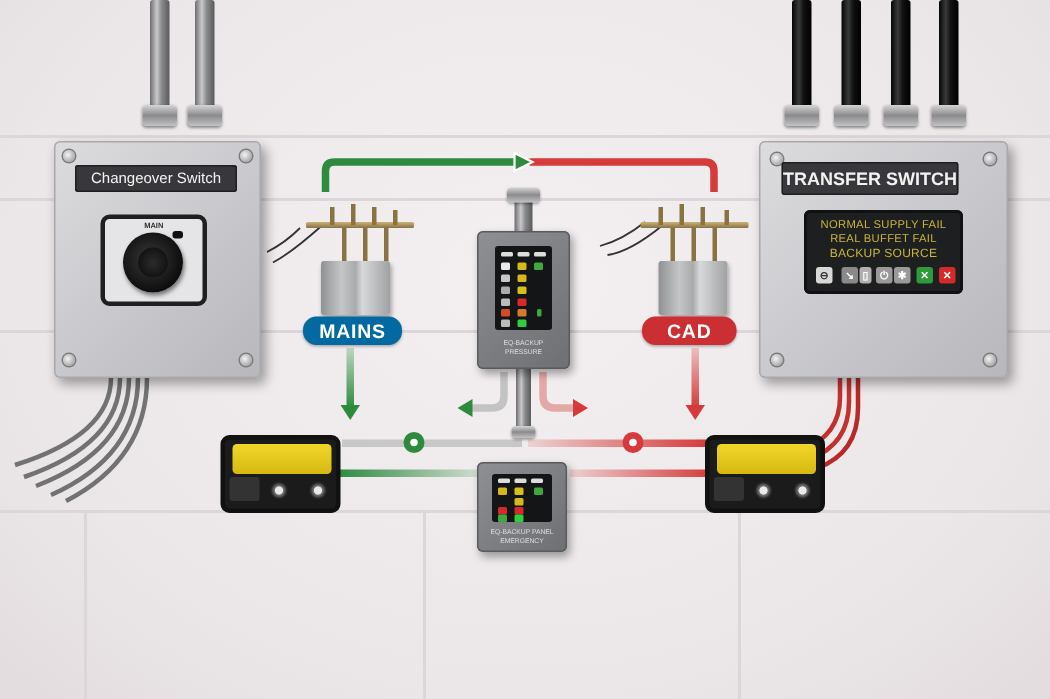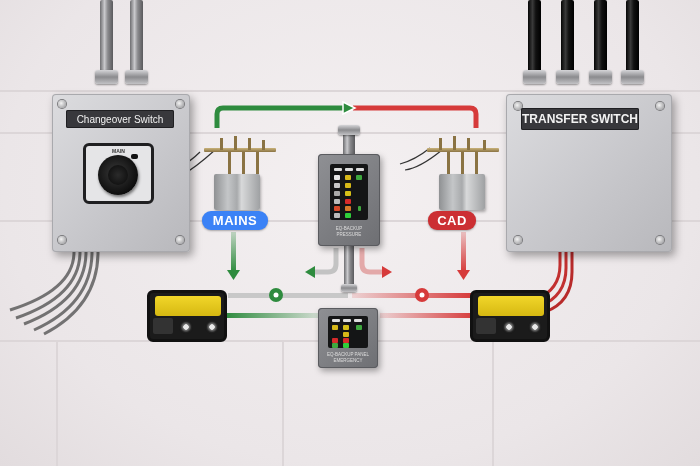--- a/index.html
+++ b/index.html
@@ -137,21 +137,21 @@
   <path d="M215 150 Q195 168 182 175" stroke="#333" stroke-width="1.2" fill="none"></path>
   <path d="M430 148 Q415 160 400 164" stroke="#333" stroke-width="1.2" fill="none"></path>
   <path d="M442 150 Q420 168 405 170" stroke="#333" stroke-width="1.2" fill="none"></path>
 </svg>
 
 <div class="conduit steel" style="left:100px;top:0;width:13px;height:72px"></div>
 <div class="conduit steel" style="left:130px;top:0;width:13px;height:72px"></div>
 <div class="fitting" style="left:95px;top:70px;width:23px"></div>
 <div class="fitting" style="left:125px;top:70px;width:23px"></div>
 
-<div class="box" style="left:52px;top:94px;width:138px;height:158px">
+<div class="box" style="left:36px;top:94px;width:138px;height:158px">
   <div class="screw" style="left:6px;top:6px"></div>
   <div class="screw" style="left:124px;top:6px"></div>
   <div class="screw" style="left:6px;top:142px"></div>
   <div class="screw" style="left:124px;top:142px"></div>
   <div class="plate" style="left:14px;top:16px;width:108px;height:18px;font-size:10px;font-weight:normal">Changeover Switch</div>
   <div class="rotary-frame" style="left:31px;top:49px;width:65px;height:55px">
     <div class="abs" style="left:0;top:2px;width:100%;text-align:center;font-size:5px;font-weight:bold;color:#333">MAIN</div>
     <div class="knob" style="left:12px;top:9px;width:40px;height:40px">
       <div class="knob-hub" style="left:10px;top:10px;width:20px;height:20px"></div>
     </div>
@@ -167,47 +167,61 @@
 <div class="fitting" style="left:556px;top:70px;width:23px"></div>
 <div class="fitting" style="left:589px;top:70px;width:23px"></div>
 <div class="fitting" style="left:621px;top:70px;width:23px"></div>
 
 <div class="box" style="left:506px;top:94px;width:166px;height:158px">
   <div class="screw" style="left:8px;top:8px"></div>
   <div class="screw" style="left:150px;top:8px"></div>
   <div class="screw" style="left:8px;top:142px"></div>
   <div class="screw" style="left:150px;top:142px"></div>
   <div class="plate" style="left:15px;top:14px;width:118px;height:22px;font-size:12px">TRANSFER SWITCH</div>
+  <div class="lcd" style="left:30px;top:46px;width:106px;height:56px">
+    <div class="lcd-line" style="top:5px">NORMAL SUPPLY FAIL</div>
+    <div class="lcd-line" style="top:14px">REAL BUFFET FAIL</div>
+    <div class="lcd-line" style="top:24px;font-size:8px">BACKUP SOURCE</div>
+    <div class="abs" style="left:8px;top:38px;width:92px;height:12px">
+      <div class="lcd-btn" style="left:0;background:#d8d8d8;color:#333">⊖</div>
+      <div class="lcd-btn" style="left:17px;background:#8a8a8a">↘</div>
+      <div class="lcd-btn" style="left:29px;width:8px;background:#b0b0b0">▯</div>
+      <div class="lcd-btn" style="left:40px;background:#9a9a9a">⏻</div>
+      <div class="lcd-btn" style="left:52px;background:#9a9a9a">✱</div>
+      <div class="lcd-btn" style="left:67px;background:#2f9a3a">✕</div>
+      <div class="lcd-btn" style="left:82px;background:#d42a2a">✕</div>
+    </div>
+  </div>
 </div>
 
 <div class="abs" style="left:200px;top:130px;width:80px;height:80px">
   <div class="xfmr-bar" style="left:4px;top:18px;width:72px"></div>
   <div class="insulator" style="left:20px;top:8px;height:12px"></div>
   <div class="insulator" style="left:34px;top:6px;height:14px"></div>
   <div class="insulator" style="left:48px;top:8px;height:12px"></div>
   <div class="insulator" style="left:62px;top:10px;height:10px"></div>
   <div class="insulator" style="left:28px;top:22px;height:22px"></div>
   <div class="insulator" style="left:42px;top:22px;height:22px"></div>
   <div class="insulator" style="left:56px;top:22px;height:22px"></div>
   <div class="xfmr-body" style="left:14px;top:44px;width:46px;height:36px"></div>
 </div>
-<div class="tag" style="left:202px;top:211px;width:66px;height:19px;background:#3b82f6">MAINS</div>
+<div class="tag" style="left:202px;top:211px;width:66px;height:19px;background:#0369a1">MAINS</div>
 
 <div class="abs" style="left:425px;top:130px;width:80px;height:80px">
   <div class="xfmr-bar" style="left:2px;top:18px;width:72px"></div>
   <div class="insulator" style="left:14px;top:8px;height:12px"></div>
   <div class="insulator" style="left:28px;top:6px;height:14px"></div>
   <div class="insulator" style="left:42px;top:8px;height:12px"></div>
   <div class="insulator" style="left:58px;top:10px;height:10px"></div>
   <div class="insulator" style="left:22px;top:22px;height:22px"></div>
   <div class="insulator" style="left:36px;top:22px;height:22px"></div>
   <div class="insulator" style="left:50px;top:22px;height:22px"></div>
   <div class="xfmr-body" style="left:14px;top:44px;width:46px;height:36px"></div>
 </div>
-<div class="tag" style="left:428px;top:211px;width:48px;height:19px;background:#cc2f33">CAD</div>
+<div class="tag" style="left:428px;top:211px;width:63px;height:19px;background:#cc2f33">CAD</div>
 
 <div class="conduit steel" style="left:343px;top:128px;width:12px;height:30px"></div>
 <div class="fitting" style="left:338px;top:125px;width:22px;height:10px"></div>
 <div class="conduit steel" style="left:344px;top:244px;width:10px;height:46px"></div>
 <div class="fitting" style="left:341px;top:284px;width:16px;height:8px"></div>
 <div class="ctrl" style="left:318px;top:154px;width:62px;height:92px">
   <div class="ctrl-face" style="left:12px;top:10px;width:38px;height:56px">
     <div class="led" style="left:4px;top:4px;width:8px;height:3px;background:#ddd"></div>
     <div class="led" style="left:15px;top:4px;width:8px;height:3px;background:#ddd"></div>
     <div class="led" style="left:26px;top:4px;width:8px;height:3px;background:#ddd"></div>

